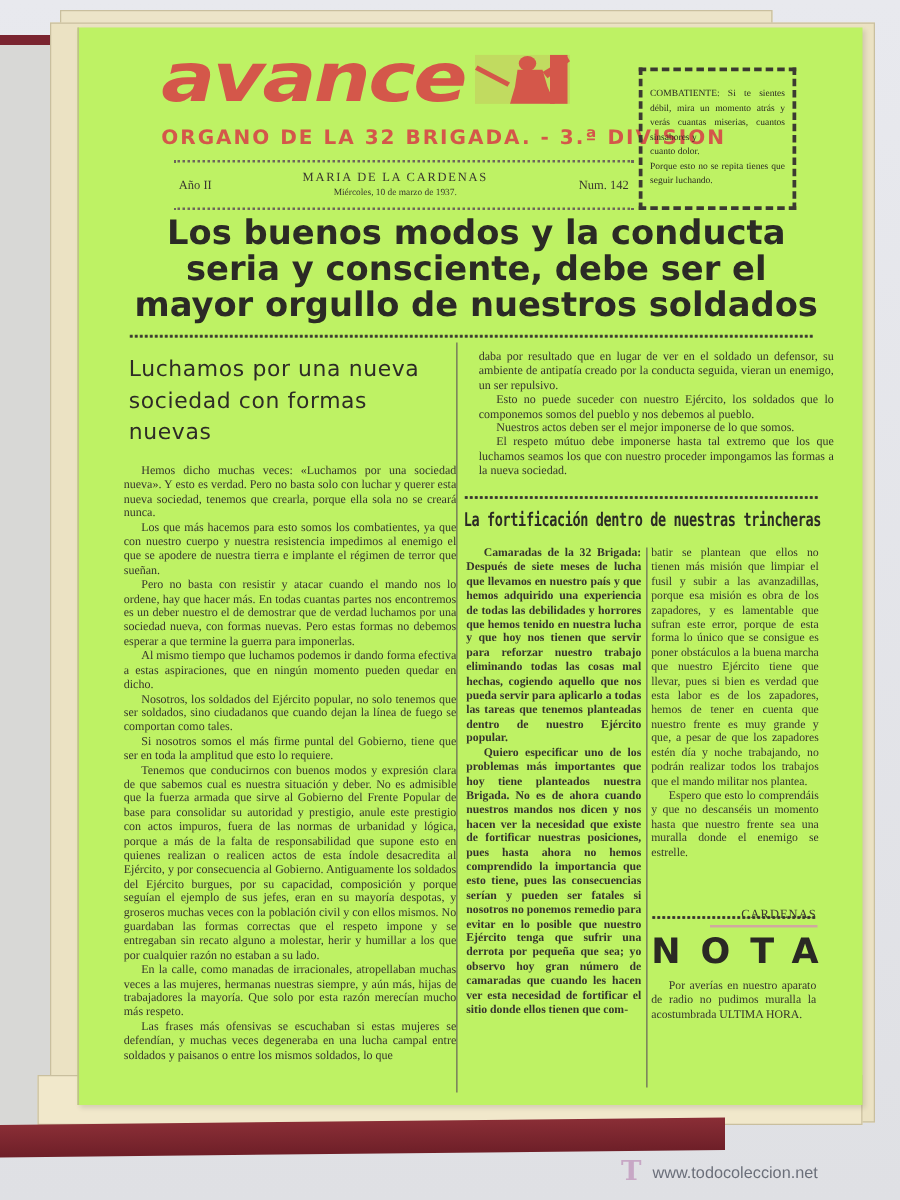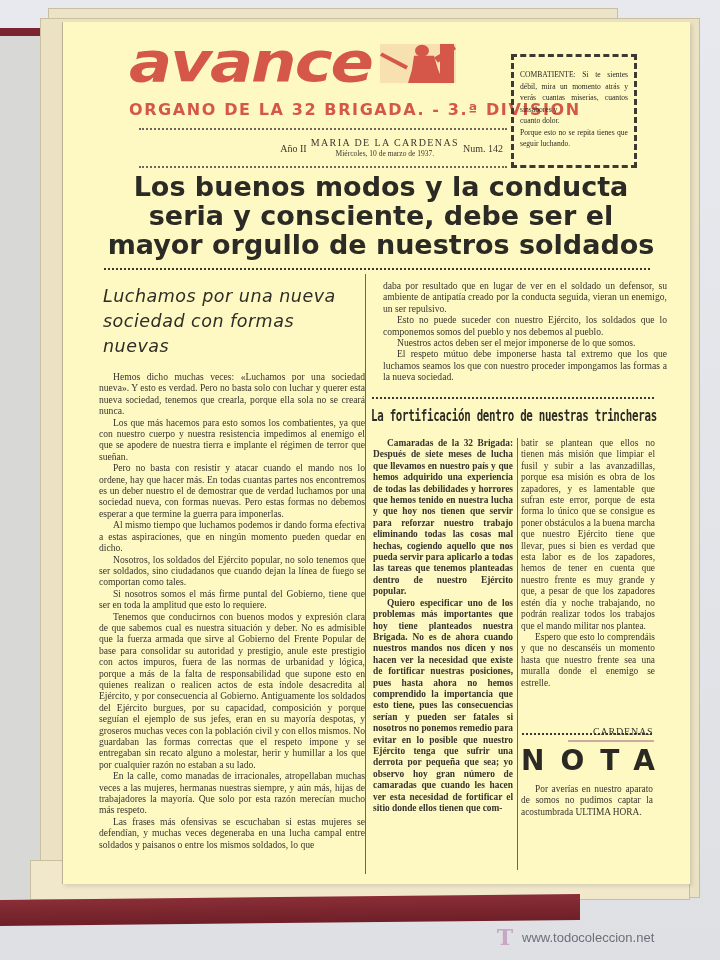--- a/index.html
+++ b/index.html
@@ -28,21 +28,21 @@
     transform-origin: left;
   }
   .stack-sheet {
     position: absolute; background: #efe7cc; border: 1px solid #c9bf9e;
   }
   .sheet-back1 { left: 40px; top: 18px; width: 660px; height: 880px; background: #ebe2c3; }
   .sheet-back2 { left: 48px; top: 8px; width: 570px; height: 30px; background: #ece4c8; }
   .sheet-back3 { left: 30px; top: 860px; width: 660px; height: 40px; background: #f1e8cb; }
   .page {
     position: absolute; left: 62px; top: 22px; width: 628px; height: 862px;
-    background: #fef9c3;
+    background: #bef264;
     border-left: 1px solid #bdb392;
     box-shadow: 2px 2px 4px rgba(0,0,0,0.12);
     overflow: hidden;
   }
   
   .masthead { position: absolute; left: 66px; top: 16px; width: 378px; }
   .logo {
     font-family: "DejaVu Sans", sans-serif;
     font-weight: 900; font-size: 64px; letter-spacing: -2px;
     color: #d4574a; line-height: 58px; font-style: italic;
@@ -62,21 +62,21 @@
     border: 3px double #3c3a32;
     border-style: dashed;
     padding: 12px 6px 6px;
     font-size: 7.6px; line-height: 11.5px; color: #2a2822;
     text-align: justify;
   }
   .motto-box .center { text-align: left; display: block; }
   .info-strip {
     position: absolute; left: 76px; top: 106px; width: 368px; height: 40px;
     border-top: 2px dotted #6c665a; border-bottom: 2px dotted #6c665a;
-    display: flex; align-items: center; justify-content: flex-end;
+    display: flex; align-items: center; justify-content: space-between;
     font-size: 10px; color: #3a372f;
   }
   .info-strip .mid { text-align: center; line-height: 11px; }
   .info-strip .mid .place { font-size: 10px; letter-spacing: 1.4px; }
   .info-strip .mid .date { font-size: 7.5px; }
   .info-strip .left, .info-strip .right { font-size: 10px; padding: 0 4px; }
   
   .headline {
     position: absolute; left: 40px; top: 150px; width: 556px;
     font-family: "DejaVu Sans", sans-serif; font-weight: bold;
@@ -91,21 +91,20 @@
   .rule-main { left: 40px; top: 245px; width: 548px; }
   
   .col { position: absolute; font-size: 9.6px; line-height: 11.4px; color: #36342d; text-align: justify; }
   .col p { text-indent: 14px; }
   .col1 { left: 36px; top: 252px; width: 266px; }
   .col1 h2 {
     font-family: "DejaVu Sans", sans-serif; font-weight: normal;
     font-size: 17.5px; line-height: 25px; color: #2e2c26;
     margin: 10px 0 12px 4px; letter-spacing: 0.5px;
     text-align: left;
-    font-style: italic;
   }
   .vline { position: absolute; width: 1px; background: #6a665a; }
   .v1 { left: 302px; top: 252px; height: 600px; }
   .col2top { left: 320px; top: 258px; width: 284px; }
   .rule-mid { left: 308px; top: 374px; width: 284px; }
   .fort-title {
     position: absolute; left: 308px; top: 382px; width: 284px;
     font-family: "DejaVu Sans Mono", monospace; font-weight: bold;
     font-size: 15px; color: #2b2a25; letter-spacing: -0.4px;
     transform: scaleX(0.72); transform-origin: left; white-space: nowrap;
@@ -218,20 +217,20 @@
     <p style="text-indent:0">batir se plantean que ellos no tienen más misión que limpiar el fusil y subir a las avanzadillas, porque esa misión es obra de los zapadores, y es lamentable que sufran este error, porque de esta forma lo único que se consigue es poner obstáculos a la buena marcha que nuestro Ejército tiene que llevar, pues si bien es verdad que esta labor es de los zapadores, hemos de tener en cuenta que nuestro frente es muy grande y que, a pesar de que los zapadores estén día y noche trabajando, no podrán realizar todos los trabajos que el mando militar nos plantea.</p>
     <p>Espero que esto lo comprendáis y que no descanséis un momento hasta que nuestro frente sea una muralla donde el enemigo se estrelle.</p>
   </div>
 
   <div class="signature">CARDENAS</div>
   <div class="sig-line"></div>
 
   <div class="star-rule rule-nota"></div>
   <div class="nota-title">NOTA</div>
   <div class="col nota-body">
-    <p>Por averías en nuestro aparato de somos no pudimos captar la acostumbrada ULTIMA HORA.</p>
+    <p>Por averías en nuestro aparato de radio no pudimos muralla la acostumbrada ULTIMA HORA.</p>
   </div>
 </div>
 
 <div class="watermark">
   <span class="wm-icon">T</span>
   <span>www.todocoleccion.net</span>
 </div>
 
 </body></html>

